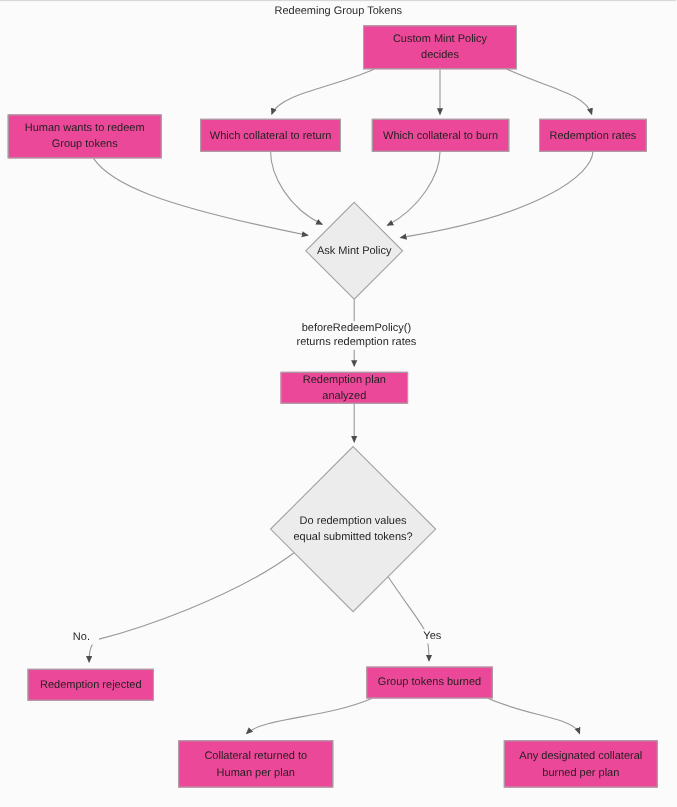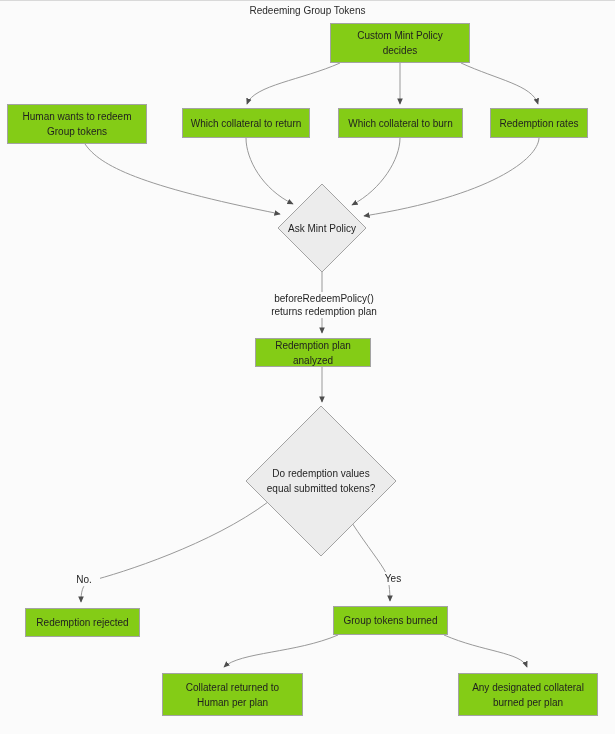--- a/index.html
+++ b/index.html
@@ -15,21 +15,21 @@
   }
   .diagram-title{
     position:absolute;top:4px;left:0;width:100%;
     text-align:center;font-size:10px;color:#2b2b2b;
   }
   svg.edges{position:absolute;left:0;top:0;}
   .edge{stroke:#999999;stroke-width:1;fill:none;}
   .shape{fill:#ececec;stroke:#a3a3a3;stroke-width:1;}
   .node{
     position:absolute;box-sizing:border-box;
-    background:#84cc16;border:1px solid #a3a3a3;
+    background:#ec4899;border:1px solid #a3a3a3;
     display:flex;align-items:center;justify-content:center;
     text-align:center;font-size:10px;line-height:15px;color:#1f1f1f;
     white-space:pre-line;
   }
   .diamond-label{
     position:absolute;display:flex;align-items:center;justify-content:center;
     text-align:center;font-size:10px;line-height:15px;color:#1f1f1f;
     white-space:pre-line;background:transparent;
   }
   .edge-label{
@@ -79,28 +79,28 @@
 
   <div class="node" style="left:7px;top:103px;width:140px;height:40px;">Human wants to redeem
 Group tokens</div>
   <div class="node" style="left:182px;top:107px;width:128px;height:30px;">Which collateral to return</div>
   <div class="node" style="left:338px;top:107px;width:125px;height:30px;">Which collateral to burn</div>
   <div class="node" style="left:490px;top:107px;width:98px;height:30px;">Redemption rates</div>
 
   <div class="diamond-label" style="left:262px;top:220px;width:120px;height:14px;">Ask Mint Policy</div>
 
   <div class="edge-label" style="left:237px;top:291px;width:170px;">beforeRedeemPolicy()
-returns redemption plan</div>
+returns redemption rates</div>
 
   <div class="node" style="left:255px;top:337px;width:116px;height:29px;">Redemption plan analyzed</div>
 
   <div class="diamond-label" style="left:236px;top:465px;width:170px;height:30px;">Do redemption values
 equal submitted tokens?</div>
 
-  <div class="edge-label" style="left:68px;top:572px;width:28px;">No.</div>
+  <div class="edge-label" style="left:58px;top:572px;width:28px;">No.</div>
   <div class="edge-label" style="left:377px;top:571px;width:28px;">Yes</div>
 
   <div class="node" style="left:25px;top:607px;width:115px;height:29px;">Redemption rejected</div>
   <div class="node" style="left:333px;top:605px;width:115px;height:29px;">Group tokens burned</div>
 
   <div class="node" style="left:152px;top:672px;width:141px;height:43px;margin-left:10px;">Collateral returned to
 Human per plan</div>
   <div class="node" style="left:458px;top:672px;width:140px;height:43px;">Any designated collateral
 burned per plan</div>
 

